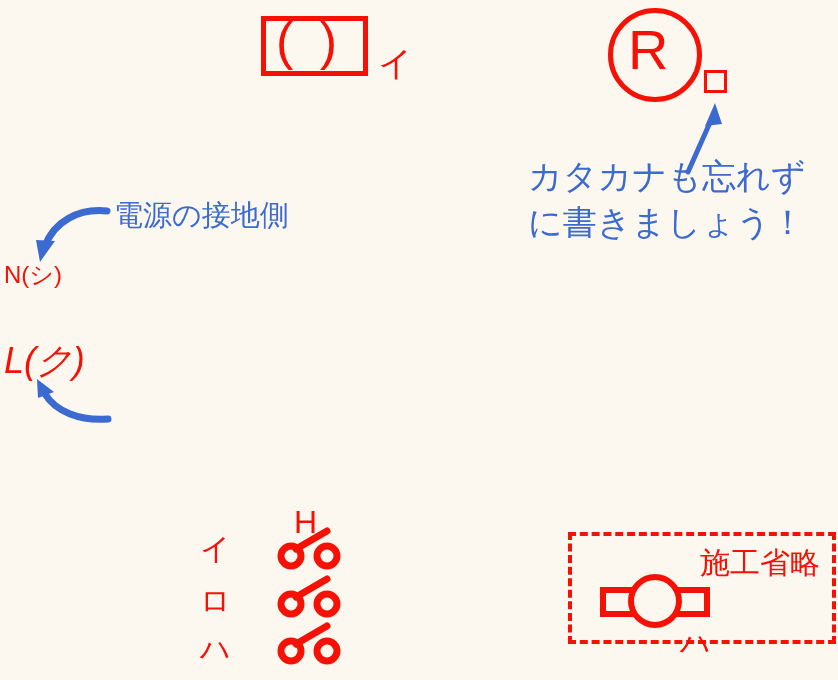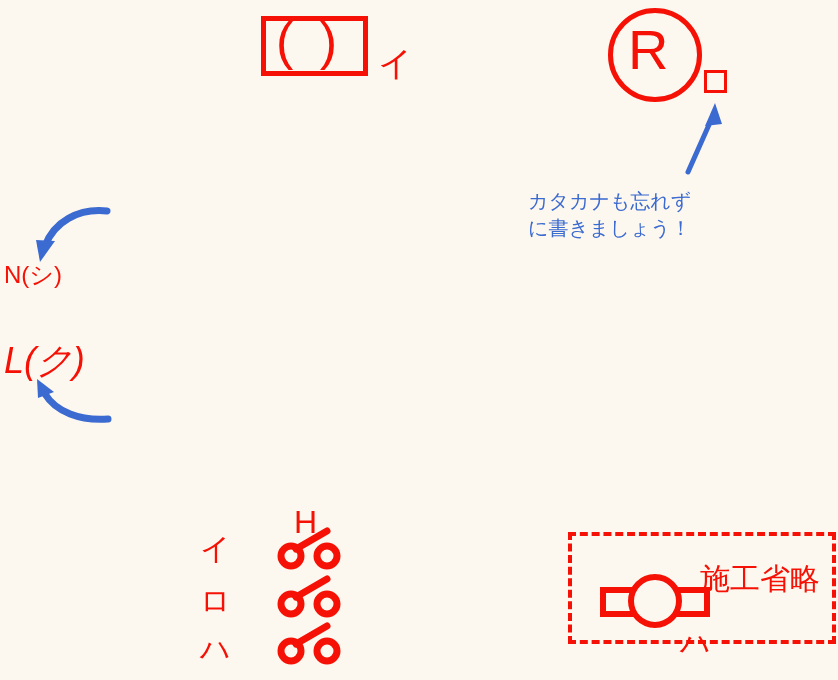--- a/index.html
+++ b/index.html
@@ -85,22 +85,22 @@
     left: 704px;
     top: 70px;
     width: 17px;
     height: 17px;
     border: 3px solid #f51105;
   }
 
   
   #note-katakana {
     left: 528px;
-    top: 188px;
-    font-size: 20px;
+    top: 154px;
+    font-size: 34px;
     line-height: 1.35;
     white-space: pre;
   }
   #label-ground {
     left: 114px;
     top: 201px;
     font-size: 29px;
   }
   #label-nonground {
     left: 114px;
@@ -142,21 +142,20 @@
     top: 532px;
     width: 268px;
     height: 112px;
     border: 4px dashed #f51105;
     box-sizing: border-box;
   }
   #omit-label {
     left: 700px;
     top: 548px;
     font-size: 30px;
-    margin-top: 16px;
   }
   #lamp-kana {
     left: 680px;
     top: 628px;
     font-size: 30px;
   }
 </style>
 </head>
 <body>
 
@@ -207,20 +206,21 @@
   <div id="outlet-box"></div>
   <div id="outlet-parens" class="txt red">( )</div>
   <div id="outlet-kana" class="txt red">イ</div>
 
   <div id="r-circle"></div>
   <div id="r-letter" class="txt red">R</div>
   <div id="r-kana-square"></div>
 
   <div id="note-katakana" class="txt blue">カタカナも忘れず
 に書きましょう！</div>
+  <div id="label-ground" class="txt blue">電源の接地側</div>
 
   <div id="term-n" class="txt red">N(シ)</div>
   <div id="term-l" class="txt red">L(ク)</div>
 
   <div id="sw-h" class="txt red">H</div>
   <div id="sw-label-0" class="txt red sw-label">イ</div>
   <div id="sw-label-1" class="txt red sw-label">ロ</div>
   <div id="sw-label-2" class="txt red sw-label">ハ</div>
 
   <div id="omit-box"></div>

